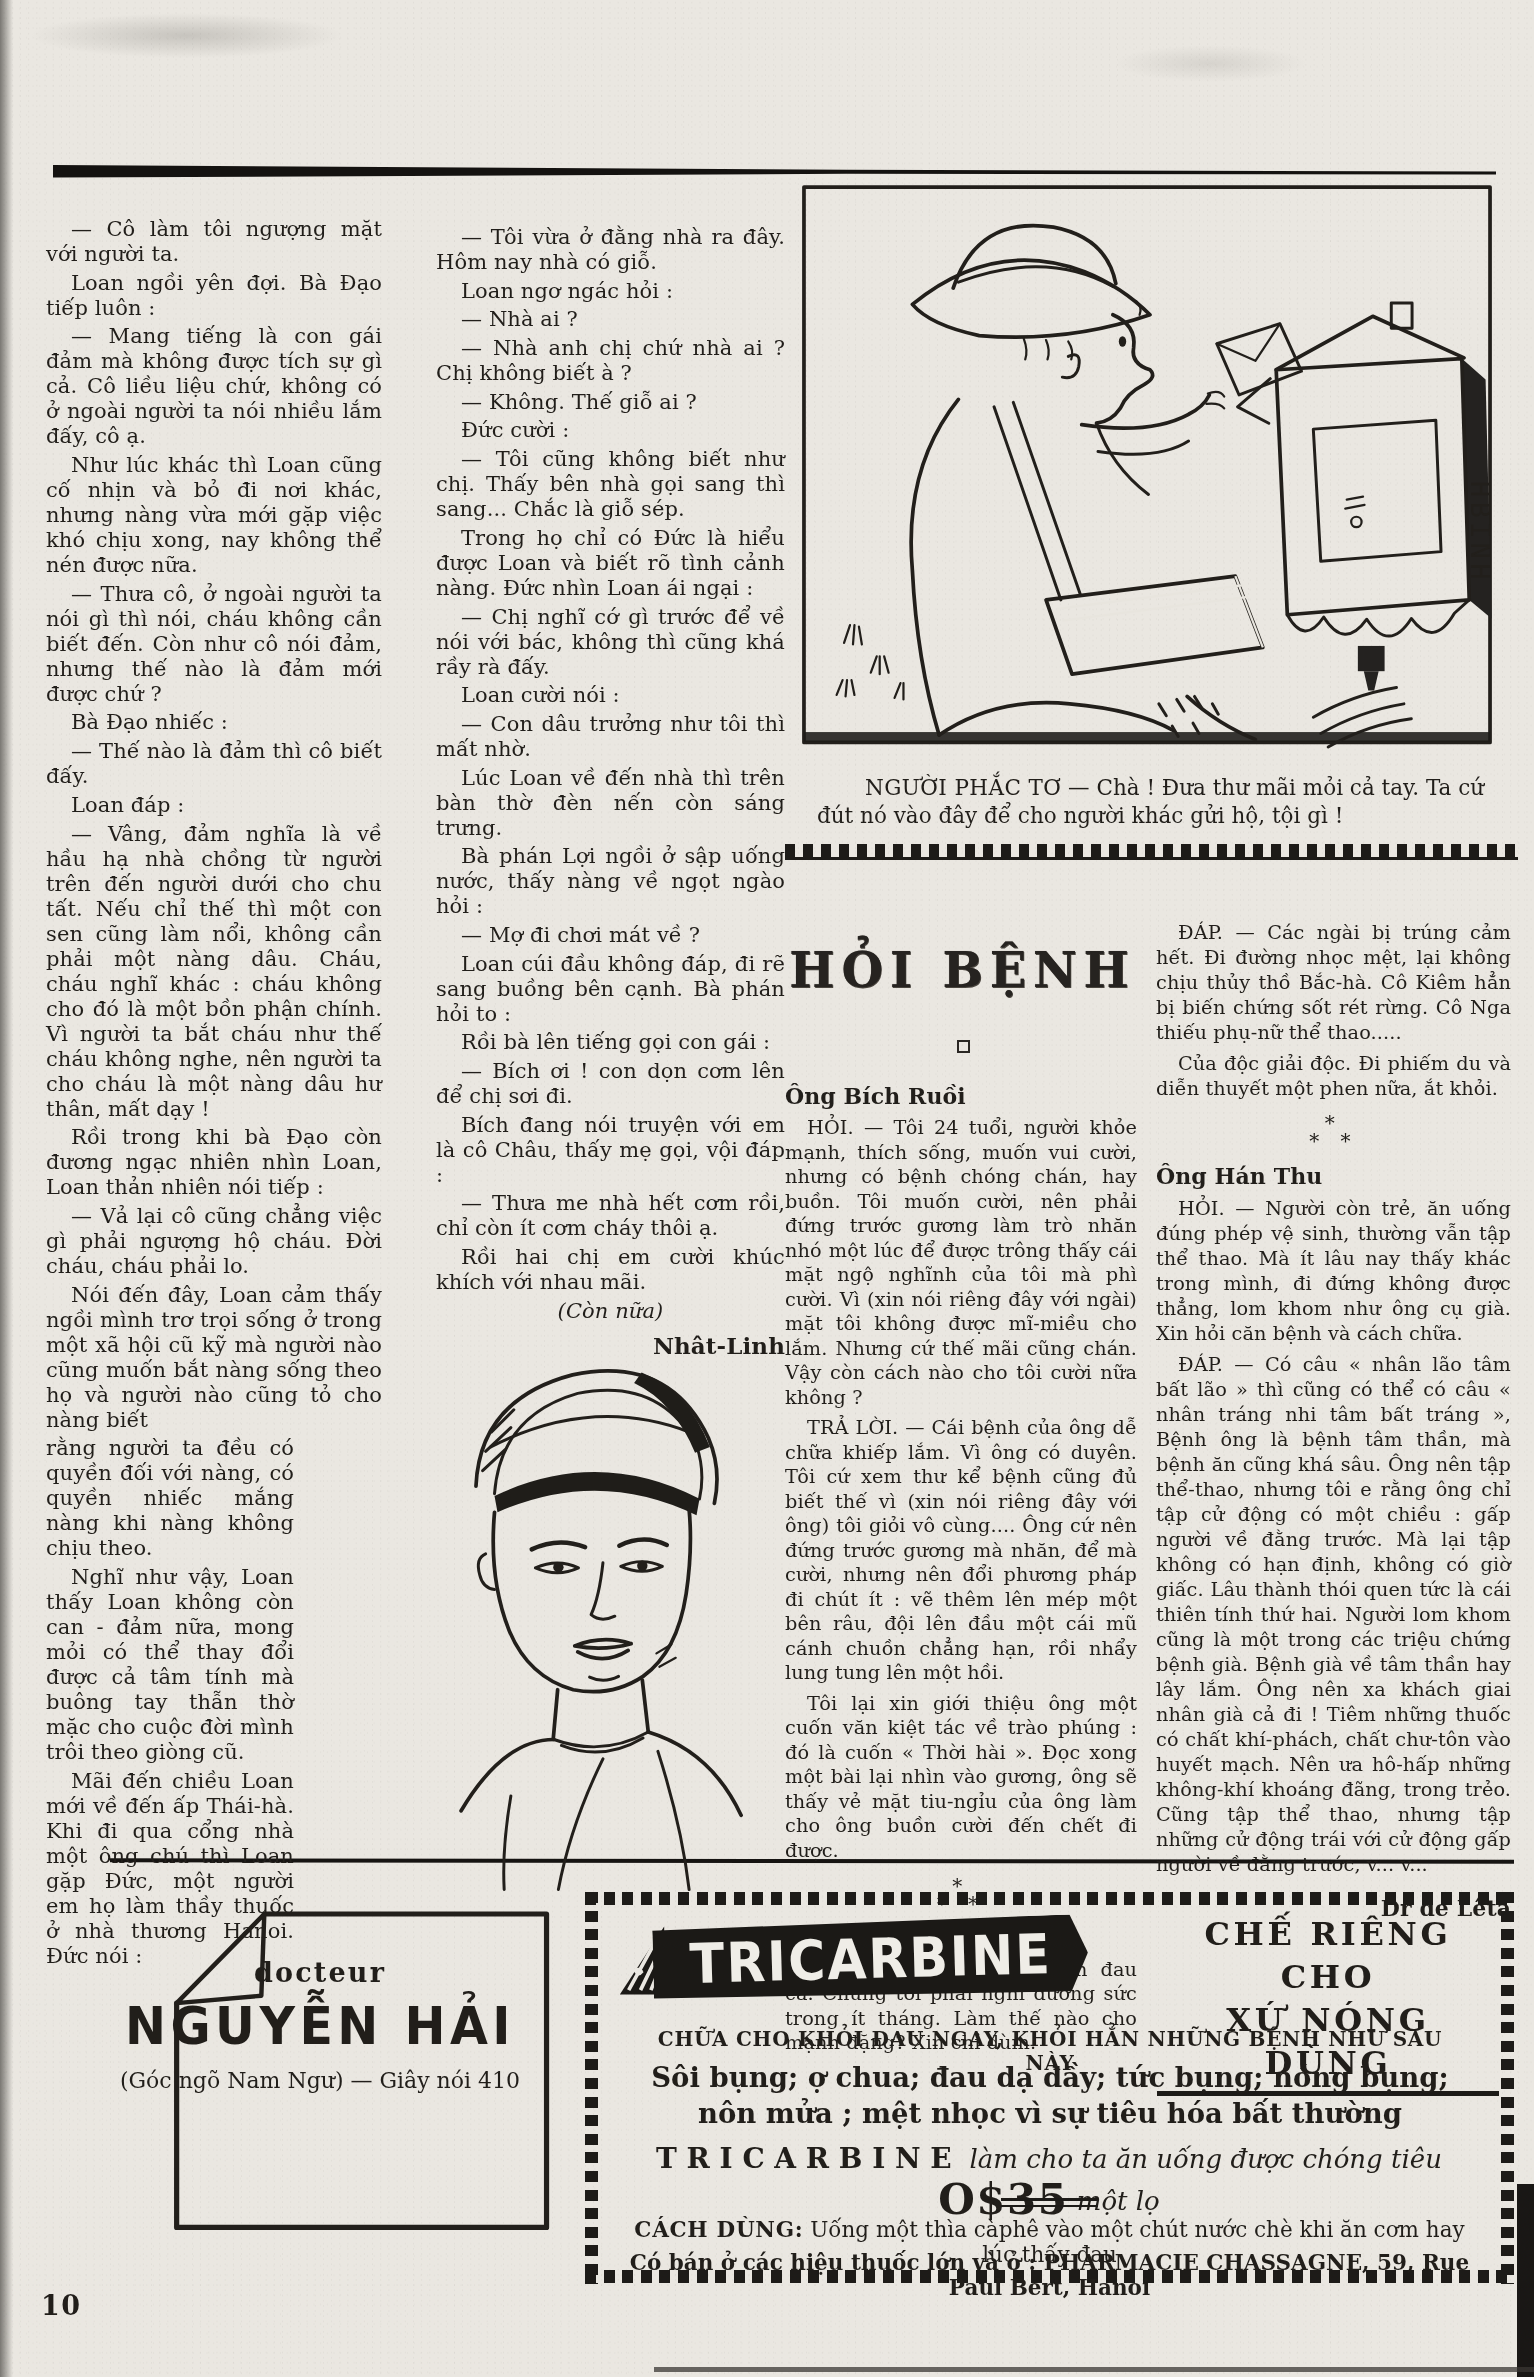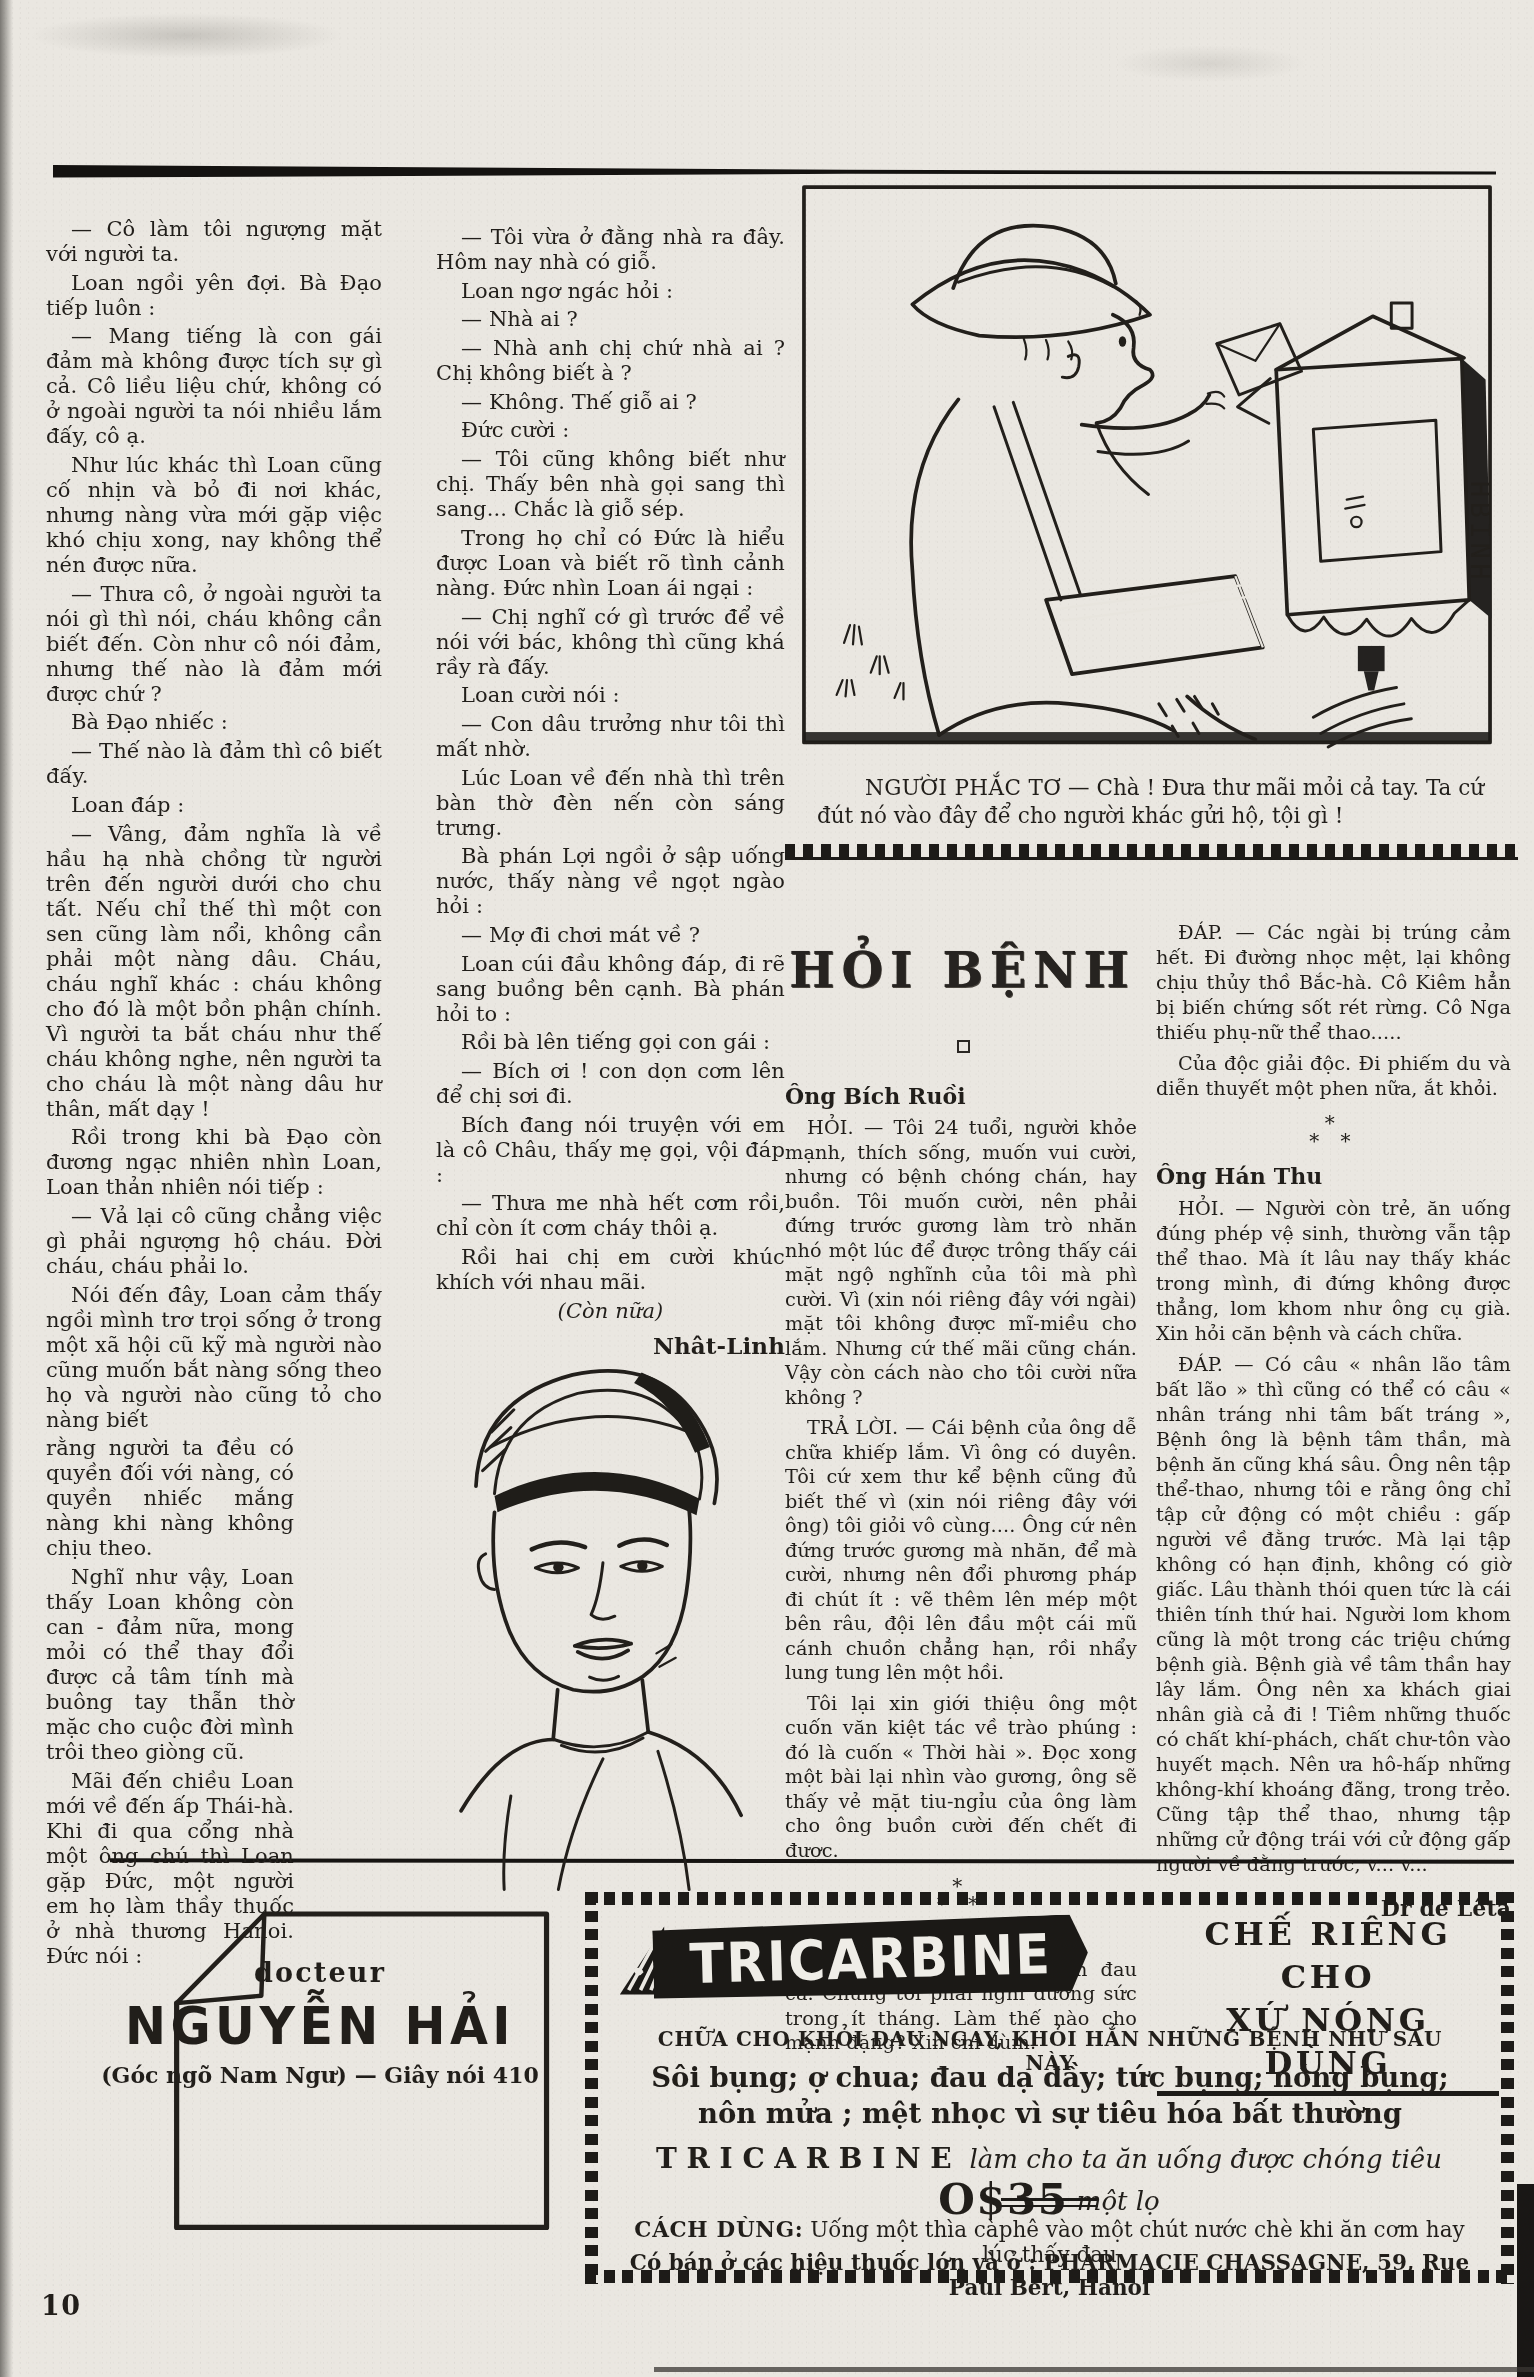--- a/index.html
+++ b/index.html
@@ -61,21 +61,21 @@
   
   .woman-fig{position:absolute;left:420px;top:1334px;width:357px;height:557px;margin:0;}
   
   .leftad{position:absolute;left:89px;top:1908px;width:462px;height:324px;}
   .leftad .inner{position:absolute;inset:0;text-align:center;}
   .leftad .l1{margin-top:49px;font-size:27px;font-weight:bold;letter-spacing:2.2px;}
   .leftad .l2{margin-top:10.4px;font-size:49px;font-weight:bold;letter-spacing:4.5px;
     font-family:"DejaVu Sans","Liberation Sans",sans-serif;transform:scaleY(1.05);}
   .leftad .l3{margin-top:7.4px;font-size:30px;font-weight:bold;letter-spacing:3.7px;color:#2b2824;
     text-shadow:0.7px 0.7px 0 #6d675e;}
-  .leftad .l4{margin-top:7px;font-size:22px;font-weight:bold;}
+  .leftad .l4{margin-top:13px;font-size:22px;font-weight:normal;}
   
   .tricad{position:absolute;left:585px;top:1892px;width:929px;height:392px;}
   .beads-h{position:absolute;height:12.6px;background:repeating-linear-gradient(90deg,#1d1b18 0 11px,transparent 11px 18.6px);}
   .beads-v{position:absolute;width:12.6px;background:repeating-linear-gradient(180deg,#1d1b18 0 11px,transparent 11px 18.6px);}
   .bt{left:0;right:0;top:0}.bb{left:0;right:0;bottom:1.5px}.bl{left:0;top:0;bottom:0}.br{right:0;top:0;bottom:0}
   .banner{position:absolute;left:68px;top:28px;width:435px;height:77px;background:#1b1916;
     transform:rotate(-1.6deg);
     clip-path:polygon(0 6%,96% 0,100% 50%,96% 100%,0 94%);
     display:flex;align-items:center;justify-content:center;}
   .banner span{color:#efede7;font-family:"DejaVu Sans","Liberation Sans",sans-serif;

